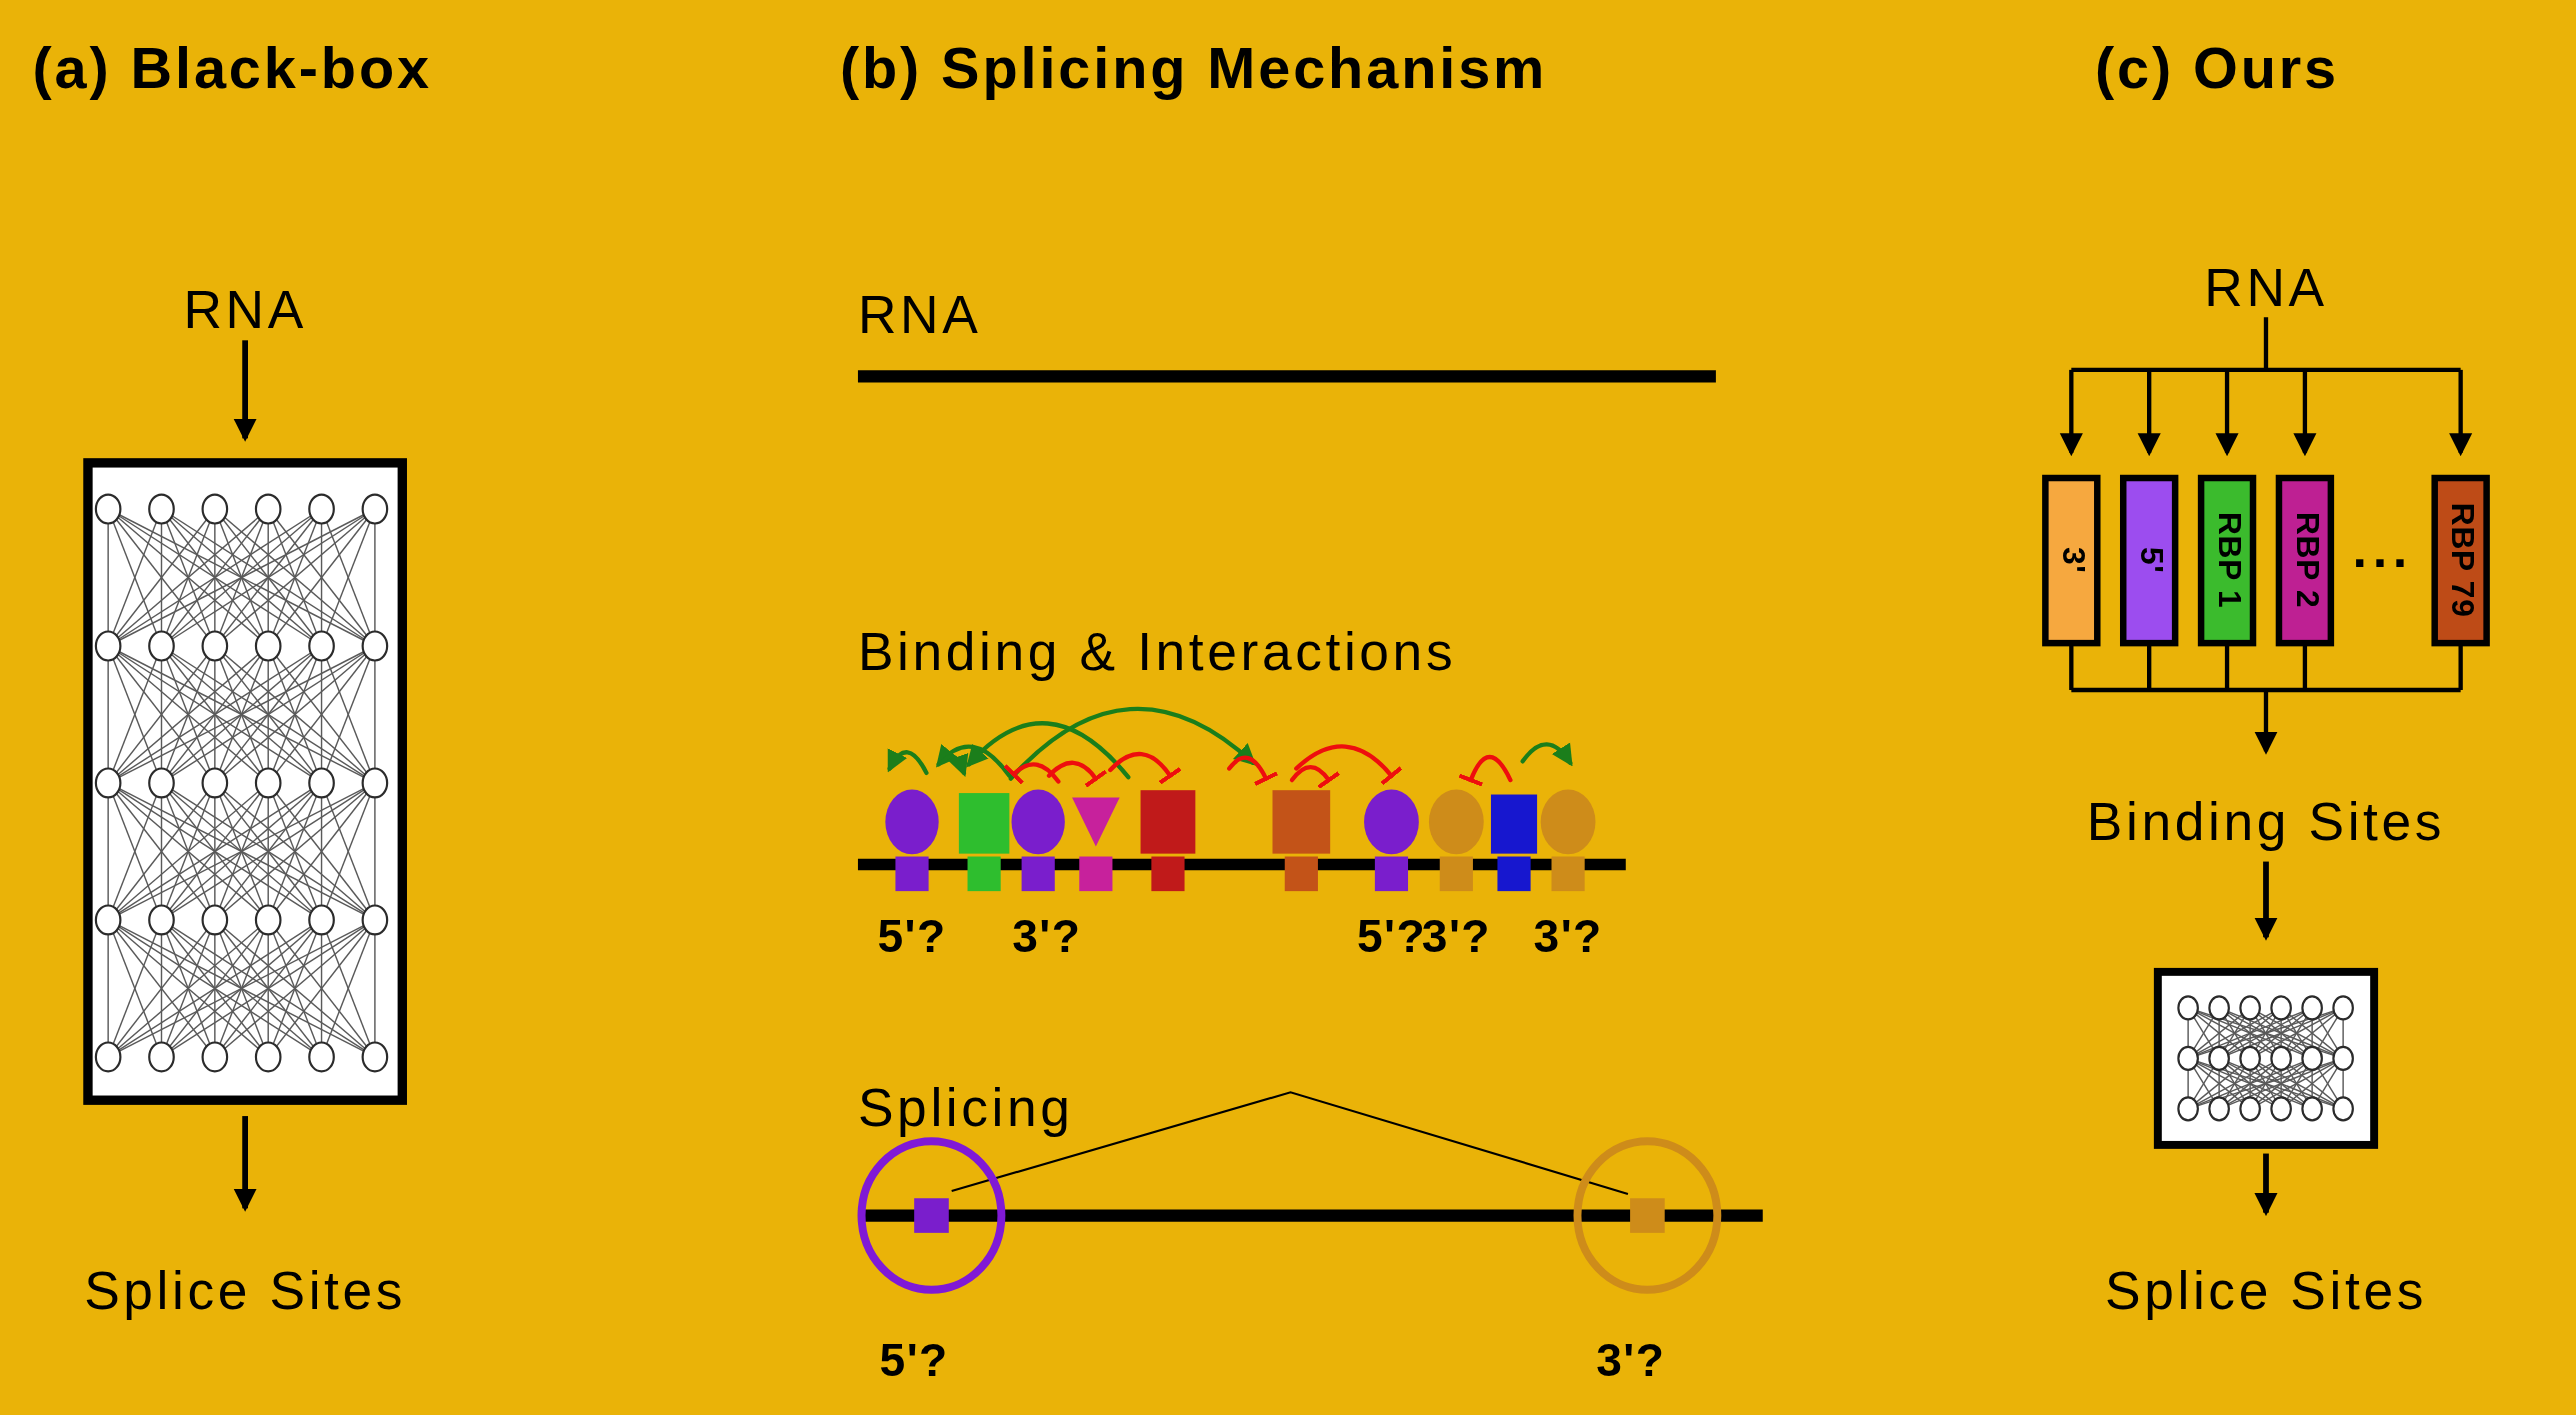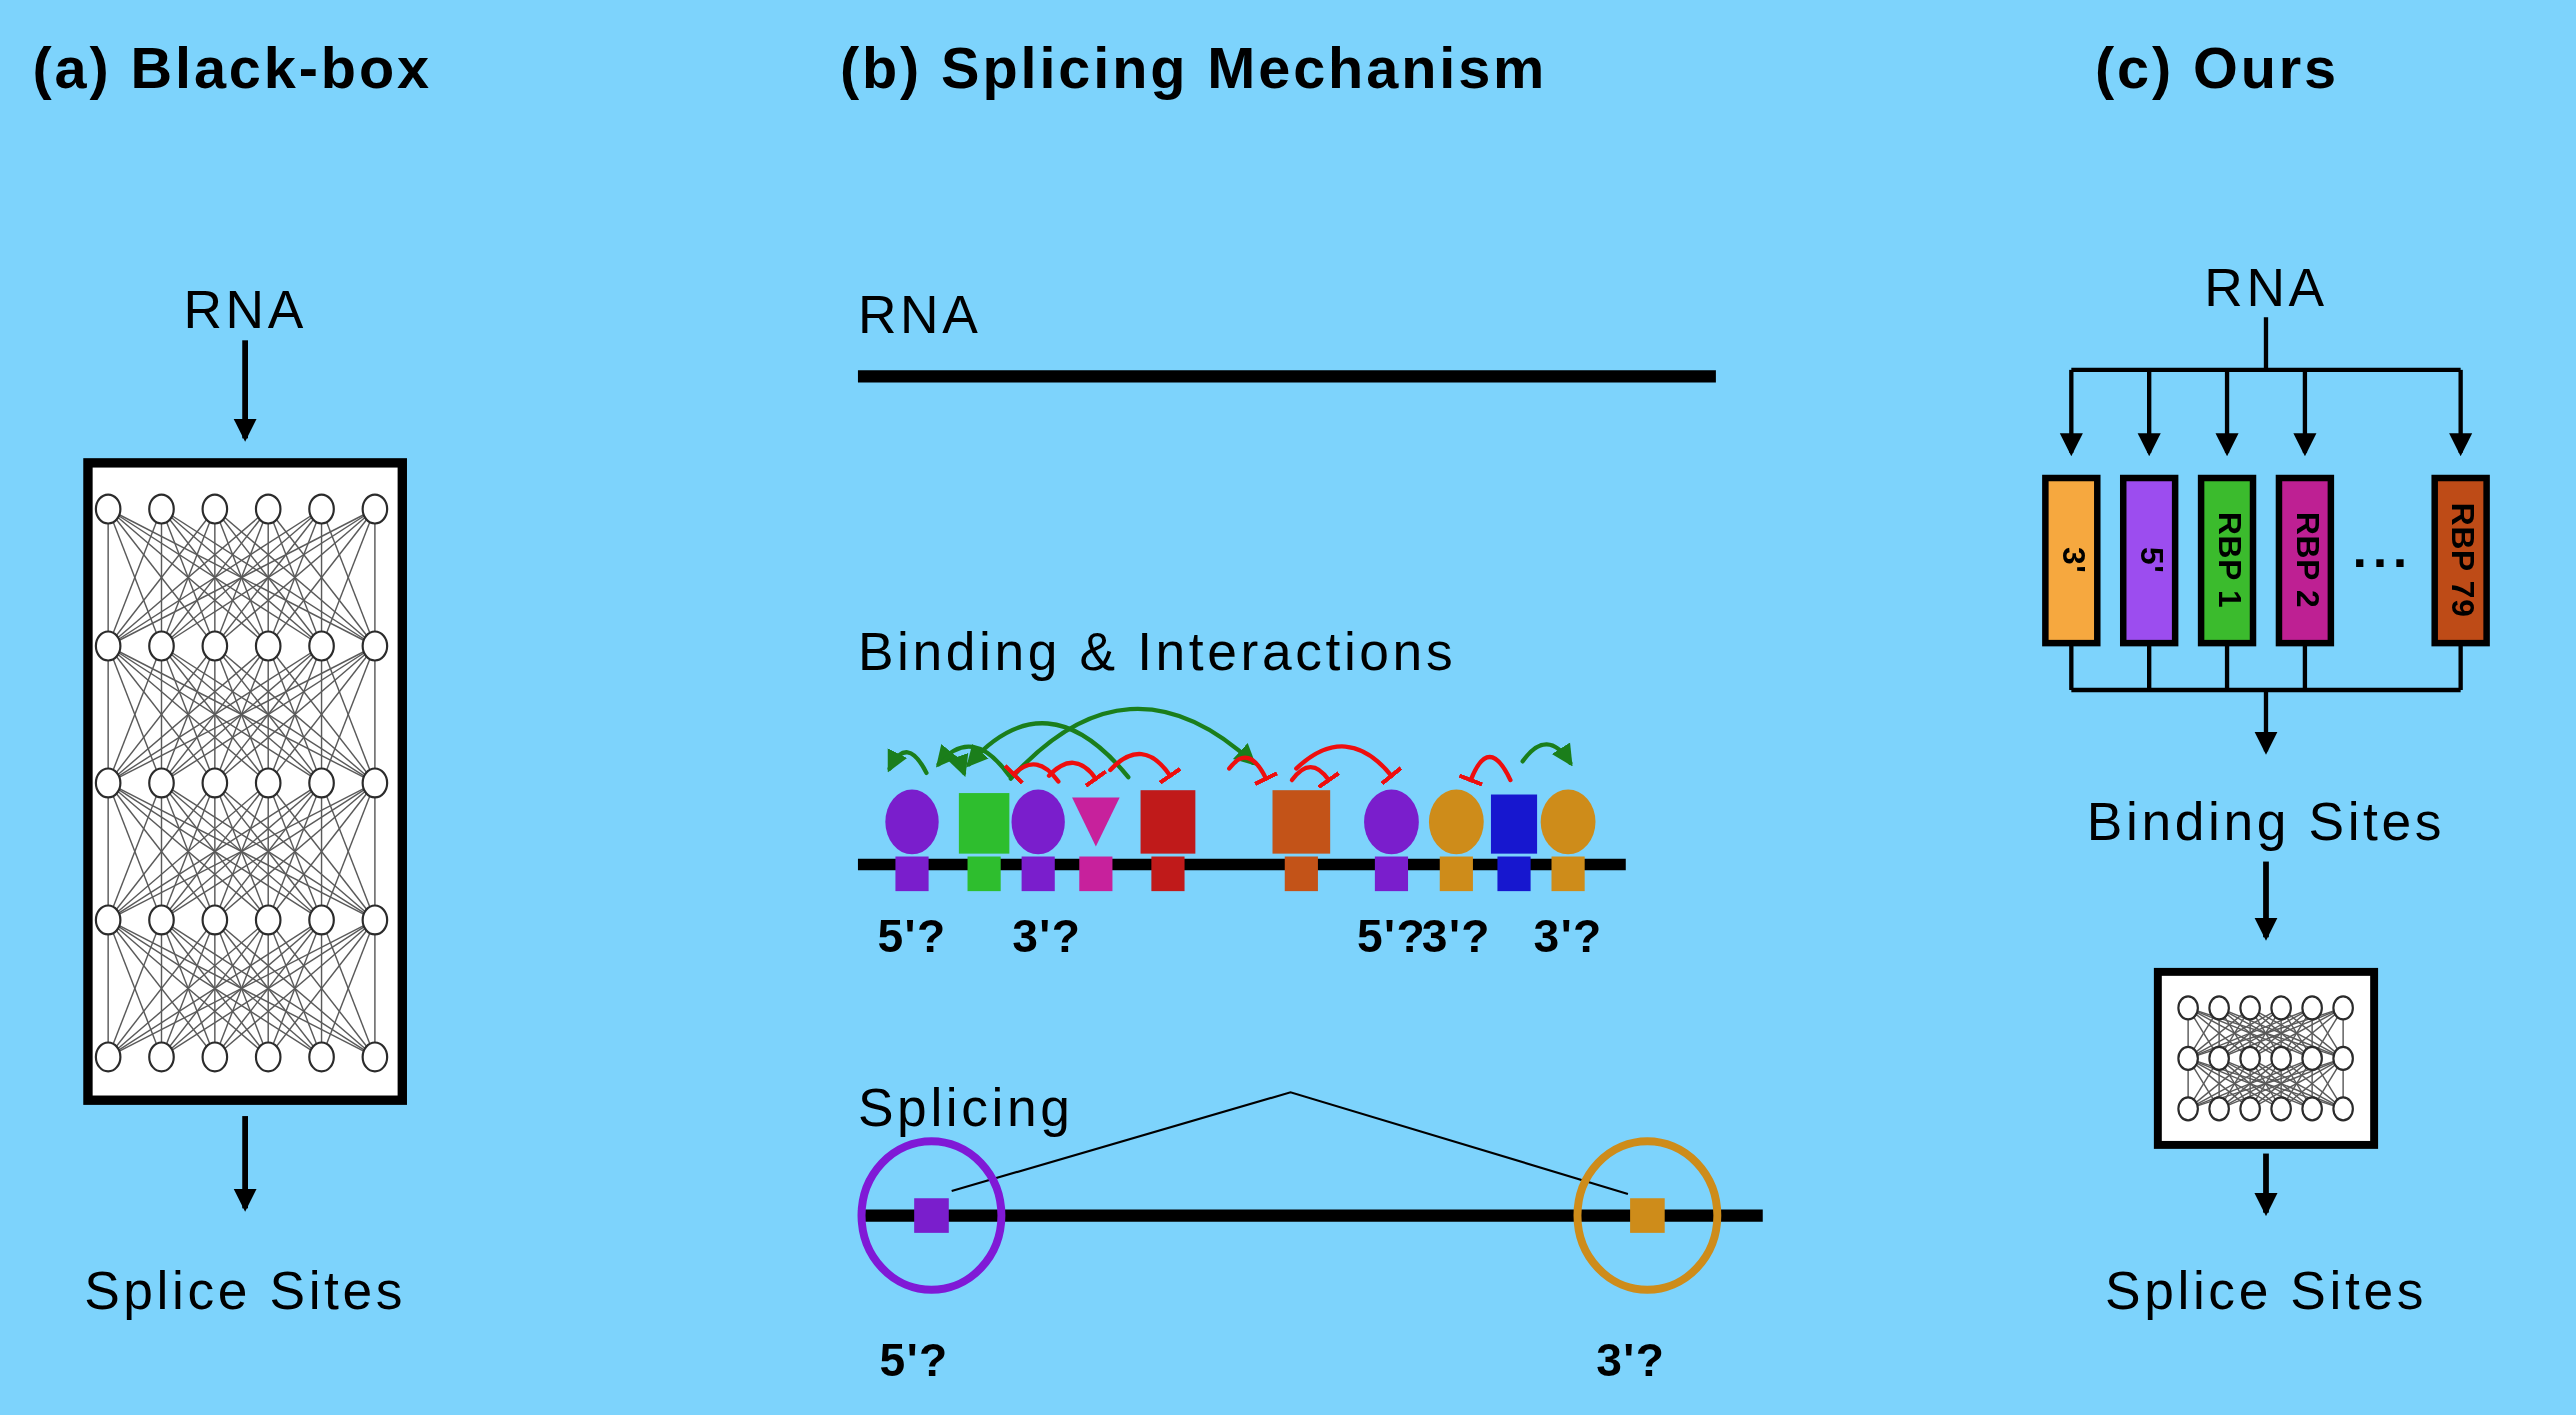--- a/index.html
+++ b/index.html
@@ -1,16 +1,16 @@
 <!DOCTYPE html>
 <html style="font-size:11.5px"><head>
 <meta charset="utf-8">
 <style>
   html,body{margin:0;padding:0;background:#ffffff;}
-  #fig{position:relative;width:2576px;height:1416px;background:#7dd3fc;overflow:hidden;}
+  #fig{position:relative;width:2576px;height:1416px;background:#eab308;overflow:hidden;}
   svg{position:absolute;left:0;top:0;}
   text{font-family:"Liberation Sans","DejaVu Sans",sans-serif;fill:#000;}
   .title{font-size:80px;font-weight:700;letter-spacing:4px;}
   .label{font-size:74px;font-weight:400;letter-spacing:5px;}
   .sitelabel{font-size:64px;font-weight:600;letter-spacing:2px;}
   .boxlabel{font-size:44px;font-weight:600;letter-spacing:1px;}
   .dots{font-size:72px;font-weight:700;letter-spacing:4px;}
   .blk{stroke:#000;}
   .arc{fill:none;stroke-width:6;stroke-linecap:round;}
 </style>

